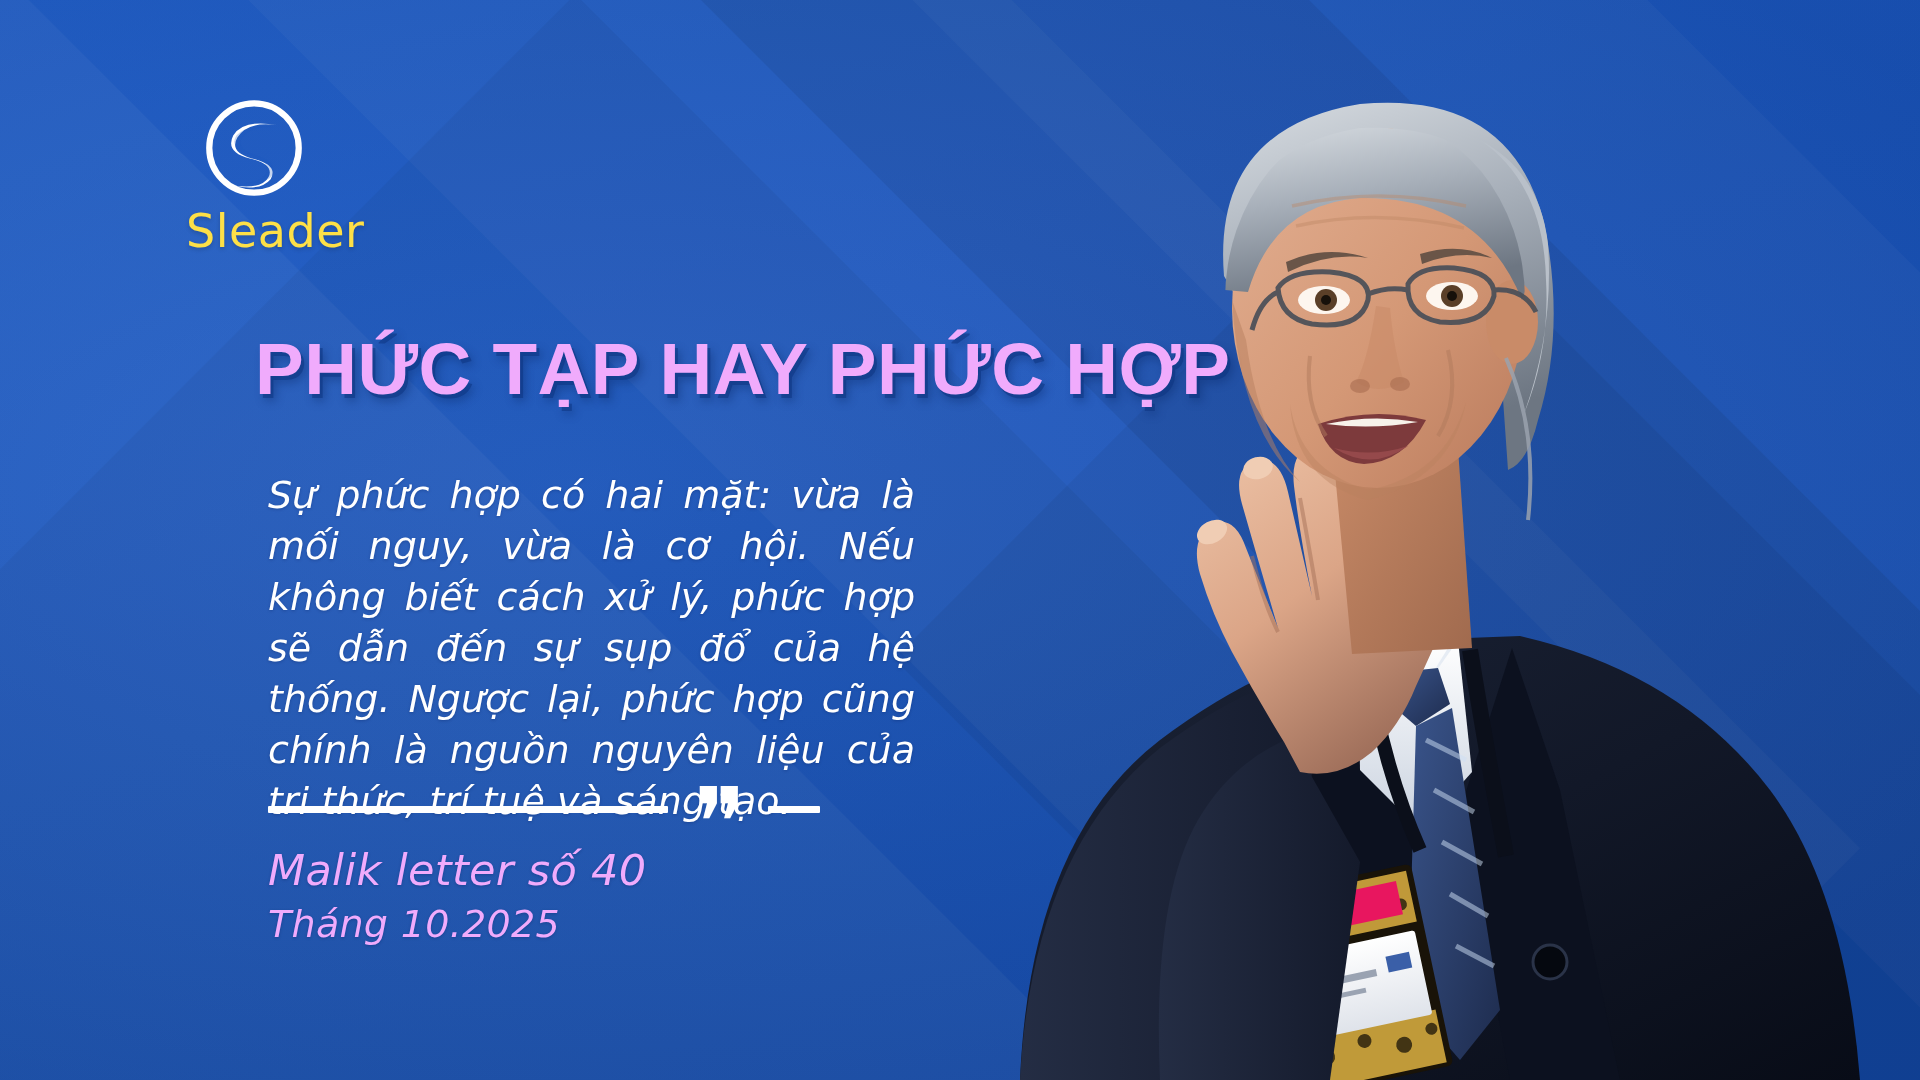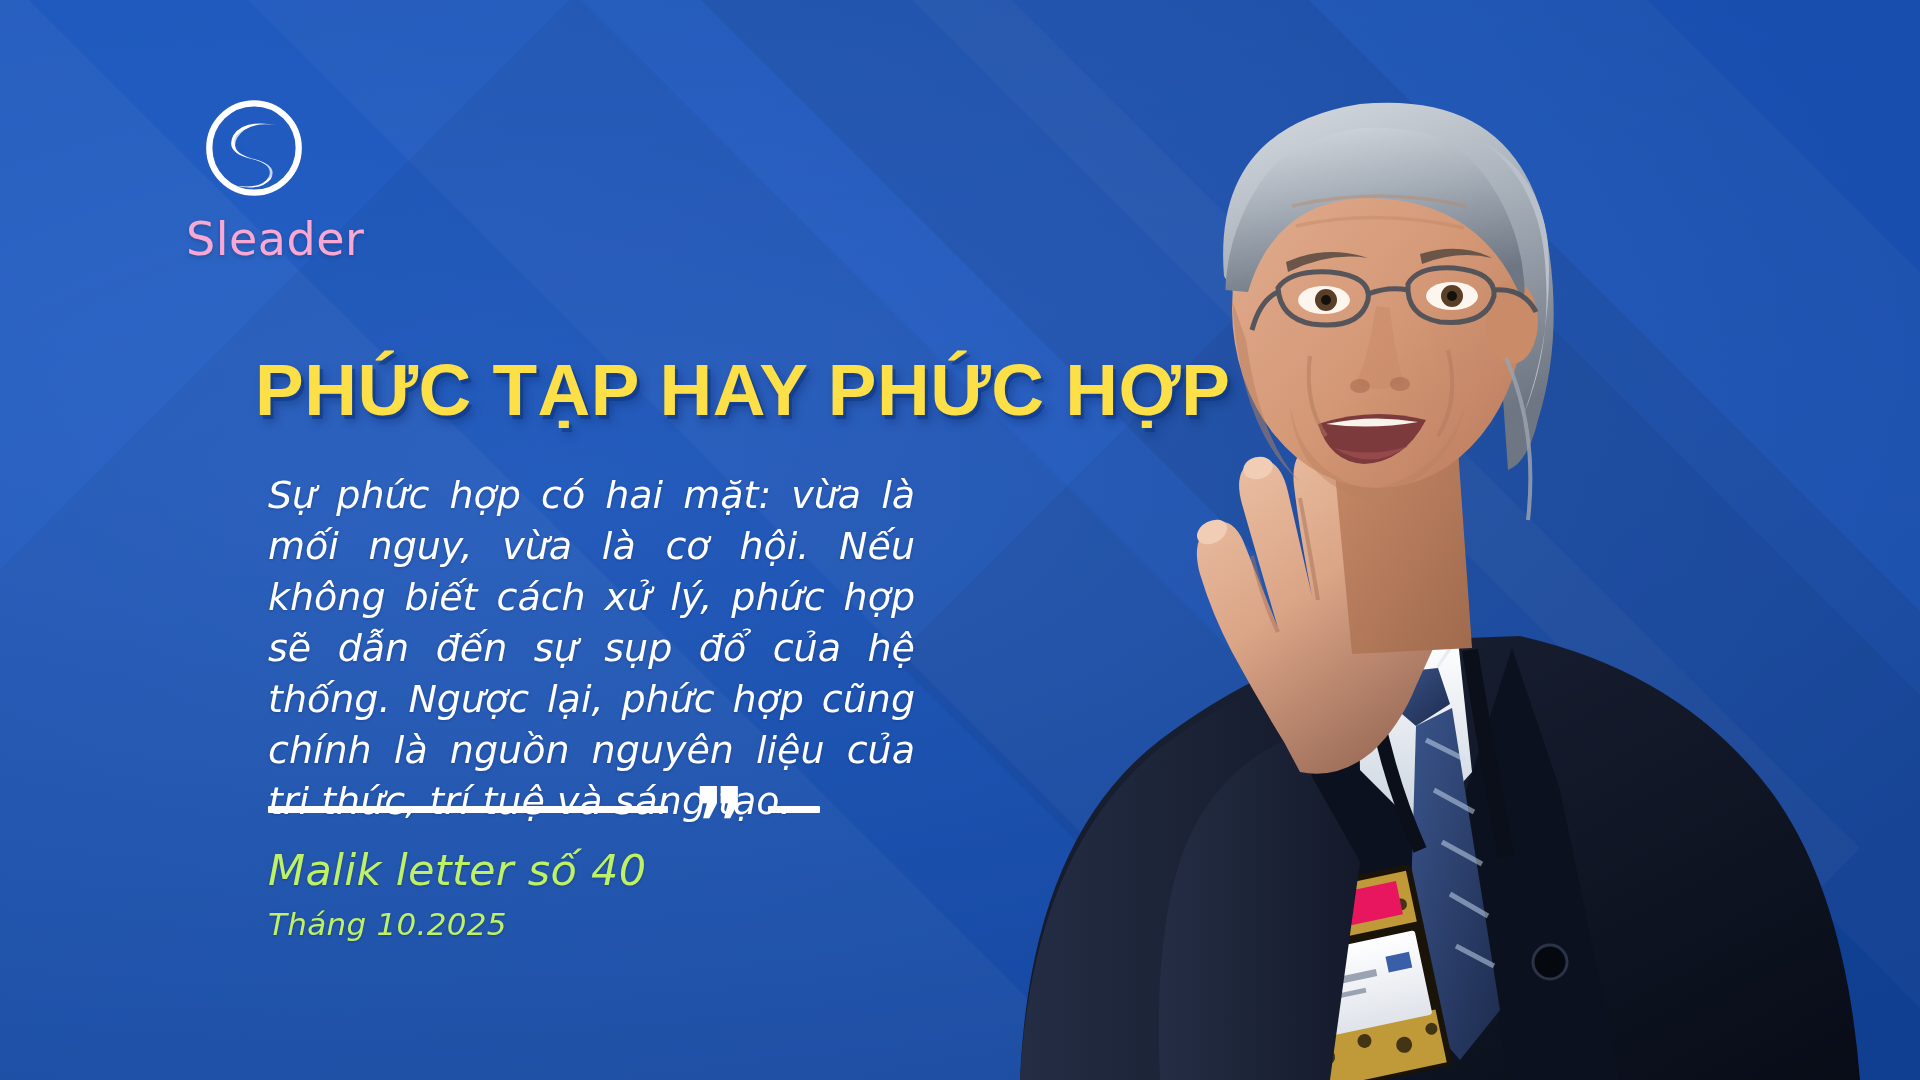--- a/index.html
+++ b/index.html
@@ -75,43 +75,42 @@
 
   
   #logo {
     position:absolute;
     left:186px; top:96px;
     width:240px;
   }
   #logo-mark { width:104px; height:104px; display:block; margin-left:16px; }
   #logo-word {
     display:block;
-    margin-top:12px;
-    color:#f9a8d4;
+    margin-top:4px;
+    color:#fde047;
     font-size:46px;
     font-weight:400;
     letter-spacing:0.5px;
     font-family:"DejaVu Sans", sans-serif;
     text-shadow:0 2px 4px rgba(0,0,0,0.18);
   }
 
   
   #headline {
     position:absolute;
     left:255px; top:327px;
-    color:#fde047;
+    color:#f0abfc;
     font-size:73px;
     font-weight:700;
     letter-spacing:0.5px;
     white-space:nowrap;
     font-family:"Liberation Sans", sans-serif;
     text-shadow:
       3px 4px 0 rgba(12,52,130,0.55),
       5px 7px 10px rgba(8,38,100,0.40);
-    margin-top: 21px;
   }
 
   
   #quote-body {
     position:absolute;
     left:268px; top:470px;
     width:647px;
     color:#ffffff;
     font-size:38px;
     line-height:51px;
@@ -140,27 +139,27 @@
     position:relative;
     top:14px;
     font-family:"DejaVu Sans", sans-serif;
   }
   .rule-short { height:7px; width:52px; background:#ffffff; border-radius:1px; }
 
   
   #footer {
     position:absolute;
     left:268px; top:842px;
-    color:#bef264;
+    color:#f0abfc;
     font-style:italic;
     font-family:"DejaVu Sans", sans-serif;
     text-shadow:0 1px 3px rgba(0,20,70,0.25);
   }
   #footer-title { font-size:43px; line-height:56px; font-weight:400; letter-spacing:0.3px; }
-  #footer-date  { font-size:31px; line-height:52px; font-weight:400; letter-spacing:0.3px; }
+  #footer-date  { font-size:38px; line-height:52px; font-weight:400; letter-spacing:0.3px; }
 
   
   #portrait {
     position:absolute;
     right:0; bottom:0;
     width:1060px; height:1080px;
     overflow:hidden;
   }
   #portrait svg { display:block; width:100%; height:100%; }
 </style>

